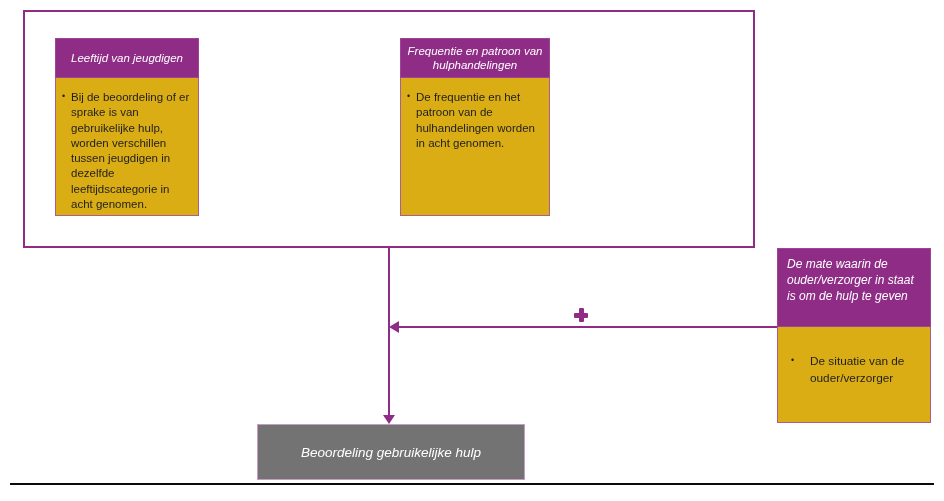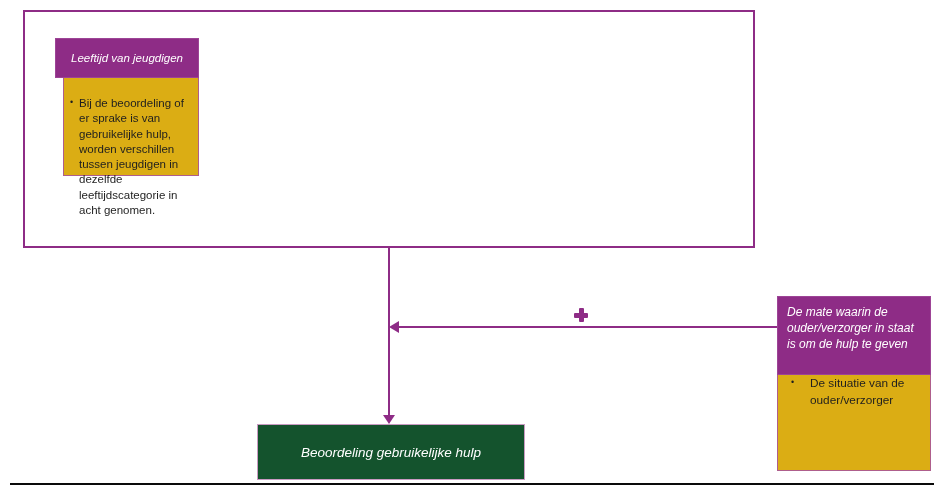--- a/index.html
+++ b/index.html
@@ -37,73 +37,72 @@
     font-size: 11.5px;
     line-height: 1.25;
     padding: 2px 6px;
     font-weight: 500;
   }
   .factor .hdr.italic { font-style: italic; }
   .factor .bod {
     background: #DBAD14;
     border: 1px solid #AE5E8C;
     border-top: none;
-    height: 98px;
-    padding: 18px 6px 4px 6px;
+    height: 138px;
+    padding: 12px 6px 4px 6px;
     color: #1F1F1F;
     font-size: 11.5px;
     line-height: 1.33;
-    margin-left: 8px;
   }
   .bullet-line { position: relative; padding-left: 9px; }
   .bullet-line::before {
     content: "\2022";
     position: absolute;
     left: 0; top: 1px;
     font-size: 9px;
     color: #1F1F1F;
   }
 
   
-  .side-box { position: absolute; left: 777px; top: 248px; width: 154px; margin-top: 48px; }
+  .side-box { position: absolute; left: 777px; top: 248px; width: 154px; }
   .side-box .s-hdr {
     background: #8E2C86;
     border: 1px solid #9d4496;
     color: #ffffff;
     font-style: italic;
     font-size: 12px;
     line-height: 1.34;
     height: 79px;
     padding: 7px 9px;
   }
   .side-box .s-bod {
     background: #DBAD14;
     border: 1px solid #AE5E8C;
     border-top: none;
     height: 96px;
-    padding: 0 8px 4px 10px;
+    padding: 26px 8px 4px 10px;
     color: #1F1F1F;
     font-size: 11.8px;
     line-height: 1.45;
   }
   .s-bullet { position: relative; padding-left: 22px; }
   .s-bullet::before {
     content: "\2022";
     position: absolute;
     left: 3px; top: 1px;
     font-size: 9px;
     color: #1F1F1F;
   }
 
   
   .result-box {
     position: absolute;
     left: 257px; top: 424px;
     width: 268px; height: 56px;
-    background: #14532d;
+    background: #737373;
     border: 1px solid #c99ac2;
     color: #ffffff;
     font-style: italic;
     font-size: 13.5px;
     display: flex;
     align-items: center;
     justify-content: center;
     text-align: center;
   }
 
@@ -166,20 +165,26 @@
   <div class="outline"></div>
 
   <div class="factor" style="left:55px;width:144px">
     <div class="hdr italic">Leeftijd van jeugdigen</div>
     <div class="bod">
       <div class="bullet-line">Bij de beoordeling of er sprake is van gebruikelijke hulp, worden verschillen tussen jeugdigen in dezelfde leeftijdscategorie in acht genomen.</div>
     </div>
   </div>
 
 
+  <div class="factor" style="left:400px;width:150px">
+    <div class="hdr italic">Frequentie en patroon van hulphandelingen</div>
+    <div class="bod">
+      <div class="bullet-line">De frequentie en het patroon van de hulhandelingen worden in acht genomen.</div>
+    </div>
+  </div>
 
 
   <div class="side-box">
     <div class="s-hdr">De mate waarin de ouder/verzorger in staat is om de hulp te geven</div>
     <div class="s-bod">
       <div class="s-bullet">De situatie van de ouder/verzorger</div>
     </div>
   </div>
 
   <div class="v-line"></div>

